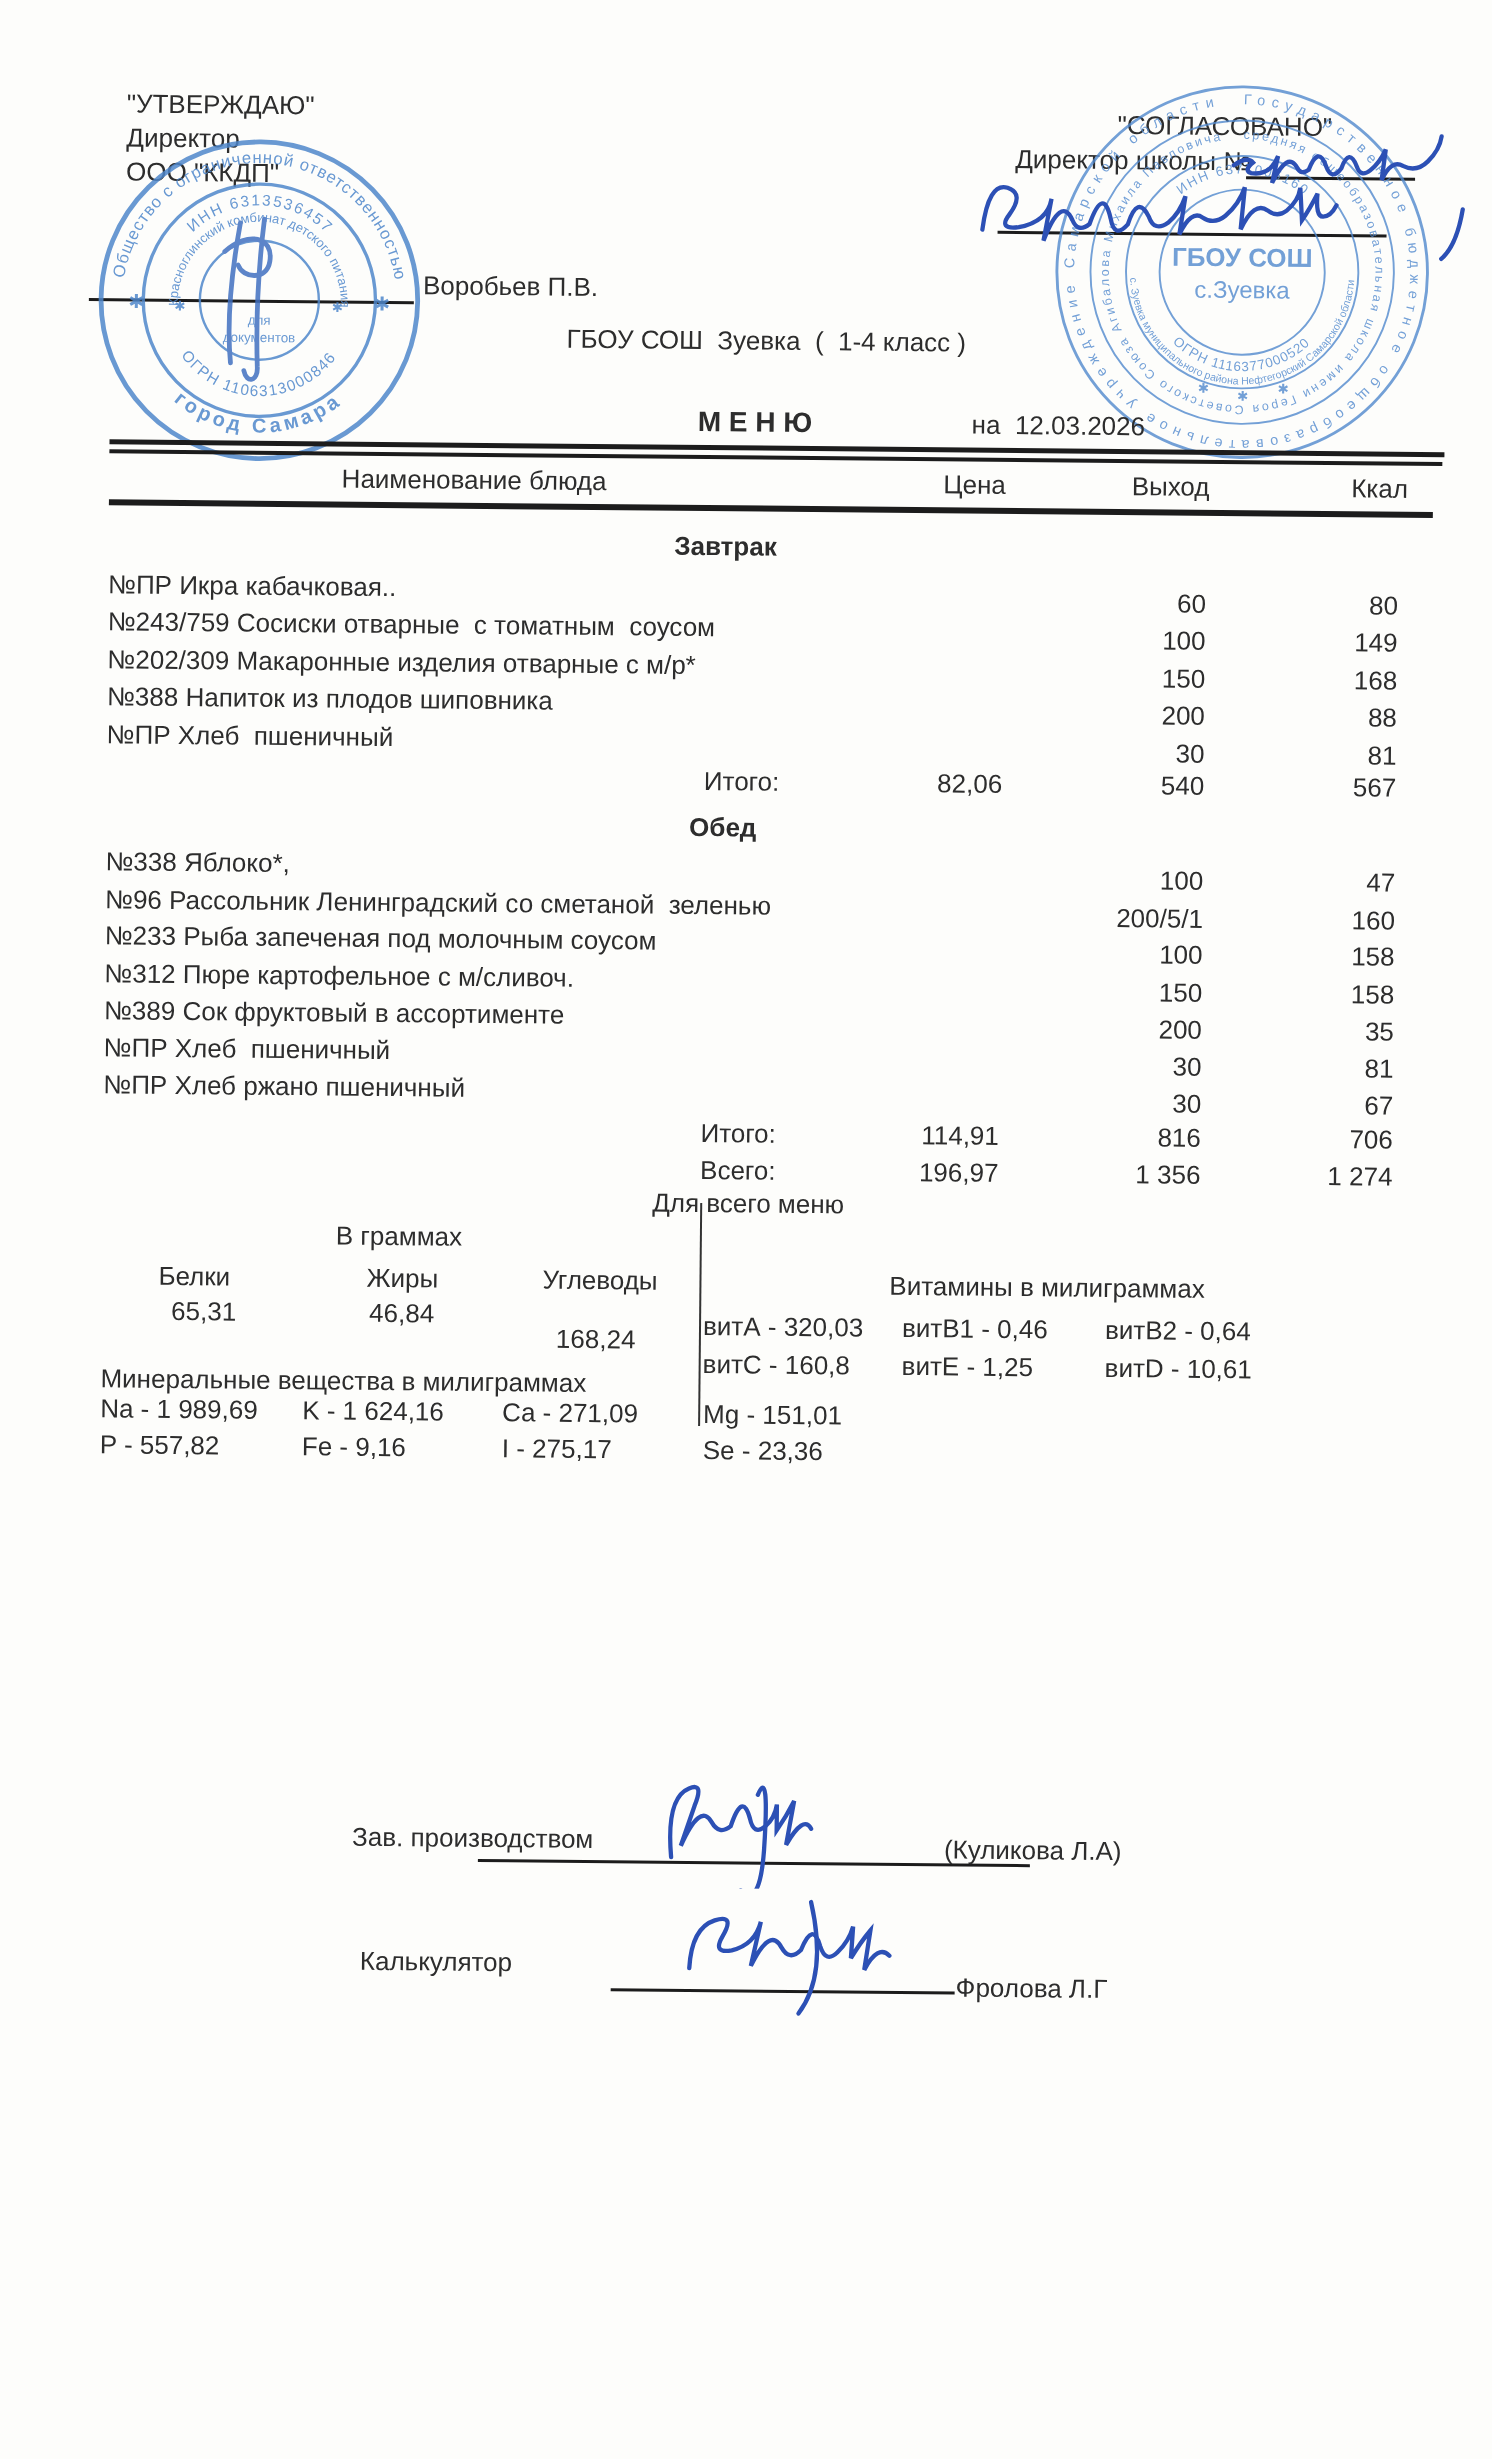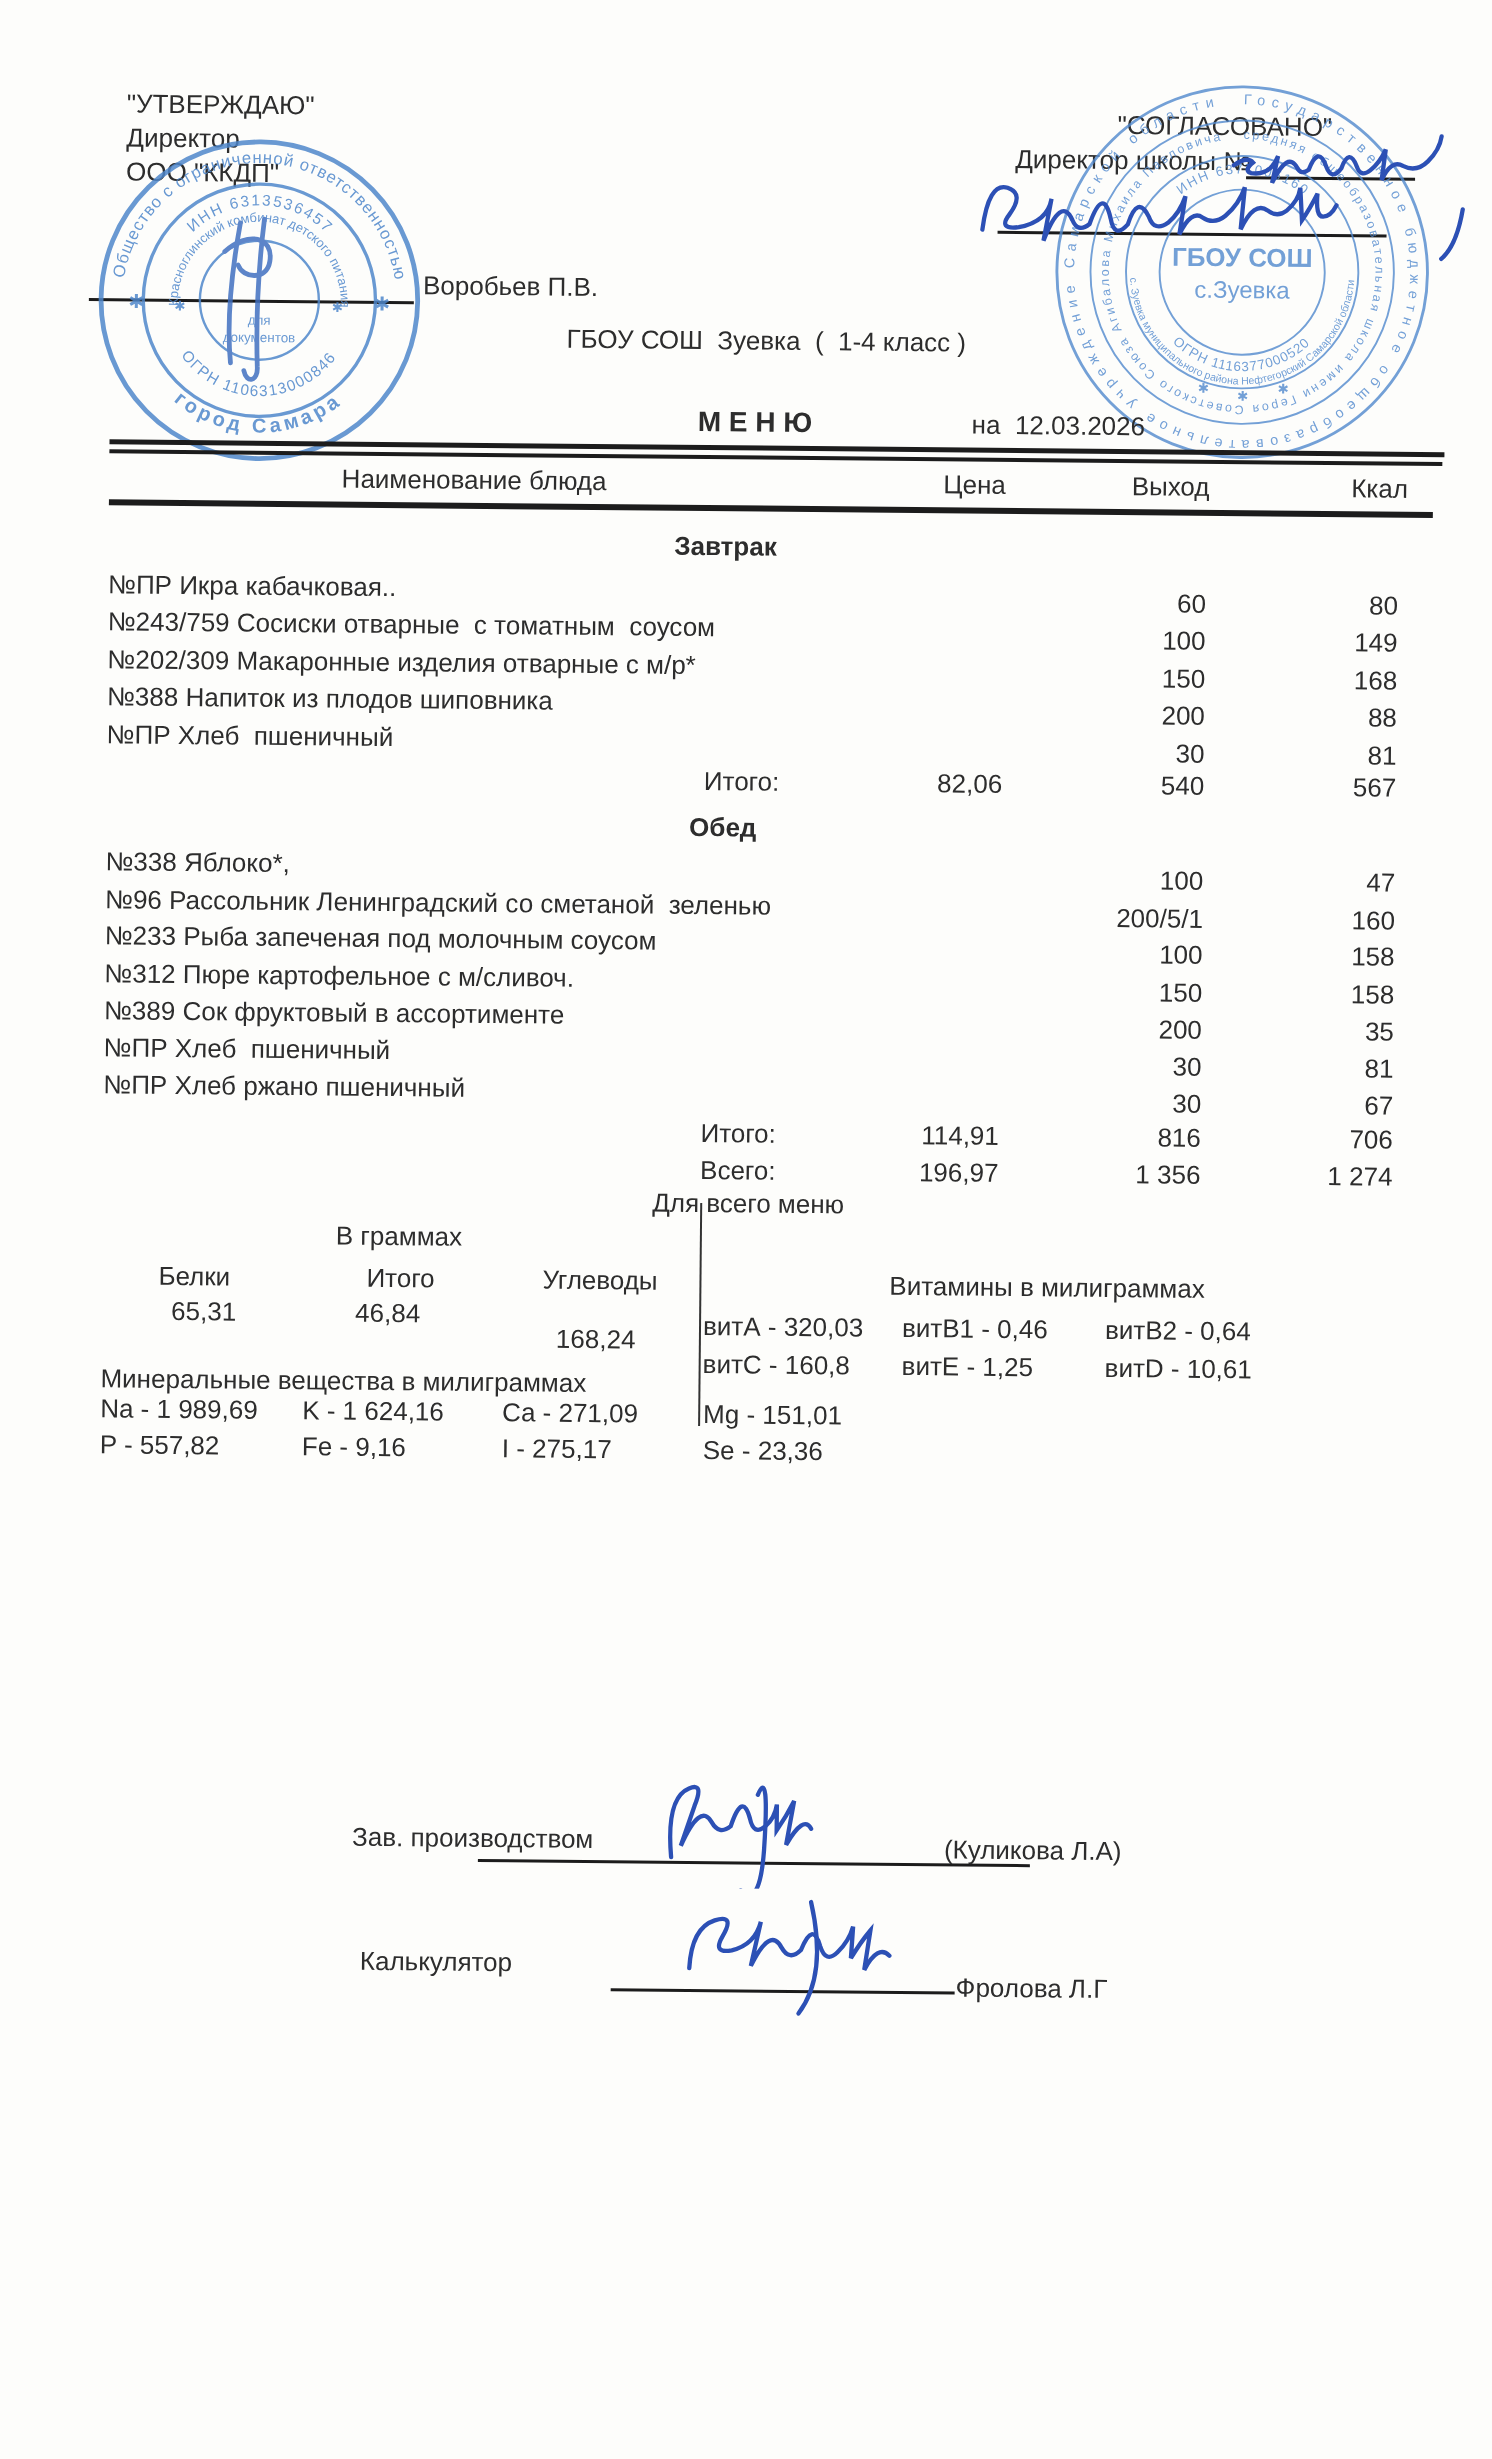--- a/index.html
+++ b/index.html
@@ -215,24 +215,24 @@
       <div class="cell c-price">196,97</div>
       <div class="cell c-out">1 356</div>
       <div class="cell c-kcal">1 274</div>
     </div>
 
     <div class="abs t center" style="left:0;top:1182px;width:1518px;">Для всего меню</div>
     <div class="blackline" style="left:711px;top:1197px;width:1.9px;height:223px;background:#333;"></div>
 
     <div class="abs t" style="left:347px;top:1218px;">В граммах</div>
     <div class="abs t" style="left:170px;top:1260px;">Белки</div>
-    <div class="abs t" style="left:378px;top:1260px;">Итого</div>
+    <div class="abs t" style="left:378px;top:1260px;">Жиры</div>
     <div class="abs t" style="left:554px;top:1260px;">Углеводы</div>
     <div class="abs t" style="left:183px;top:1295px;">65,31</div>
-    <div class="abs t" style="left:367px;top:1295px;">46,84</div>
+    <div class="abs t" style="left:381px;top:1295px;">46,84</div>
     <div class="abs t" style="left:568px;top:1295px;margin-top:24px;">168,24</div>
 
     <div class="abs t" style="left:901px;top:1263px;">Витамины в милиграммах</div>
     <div class="abs t" style="left:715px;top:1305px;">витА - 320,03</div>
     <div class="abs t" style="left:914px;top:1305px;">витВ1 - 0,46</div>
     <div class="abs t" style="left:1117px;top:1305px;">витВ2 - 0,64</div>
     <div class="abs t" style="left:715px;top:1343px;">витС - 160,8</div>
     <div class="abs t" style="left:914px;top:1343px;">витЕ - 1,25</div>
     <div class="abs t" style="left:1117px;top:1343px;">витD - 10,61</div>
 

